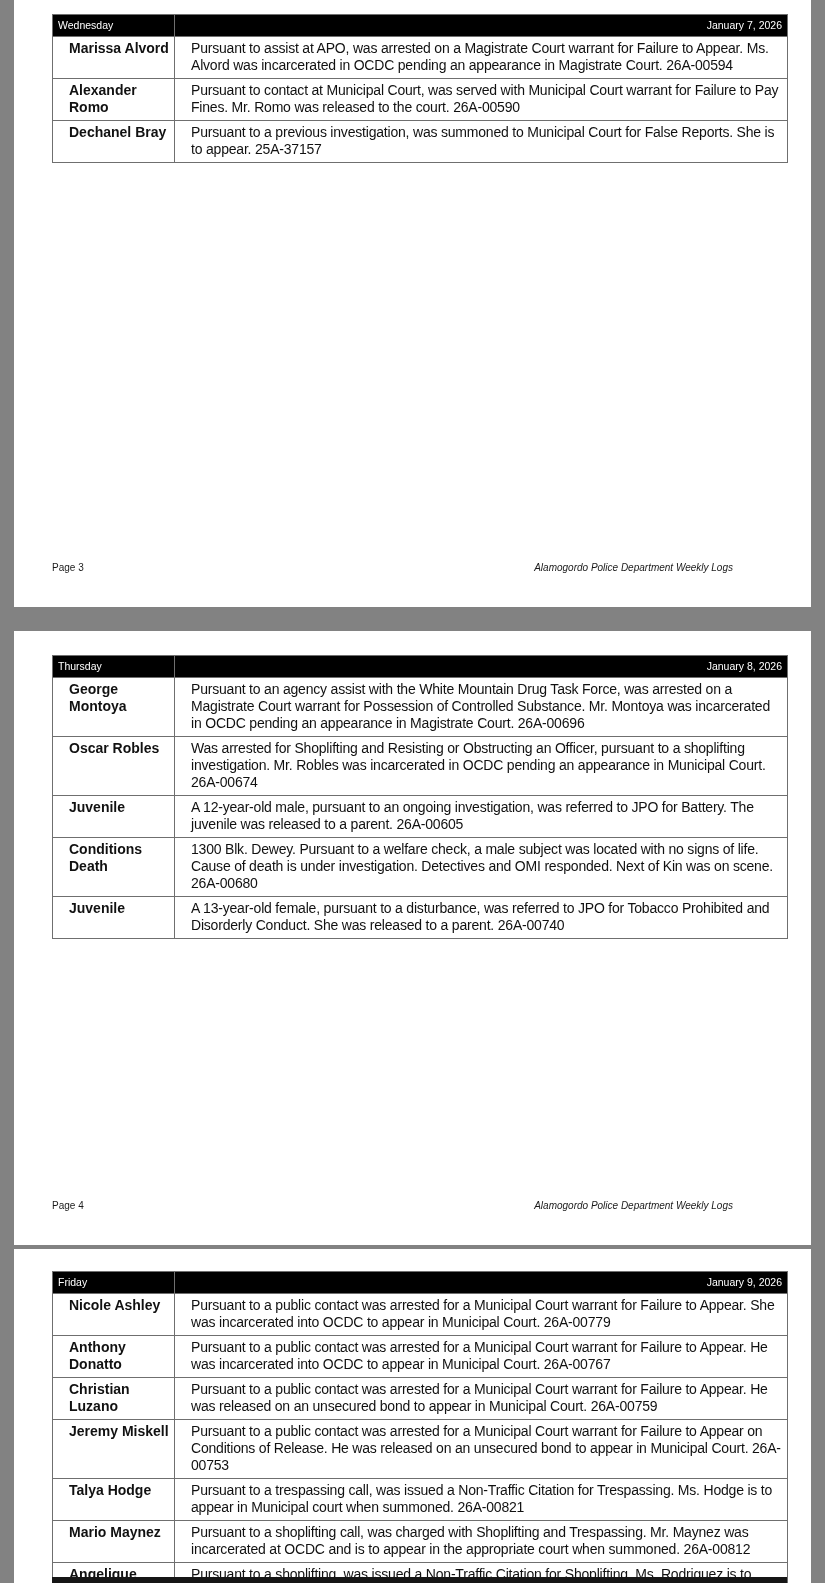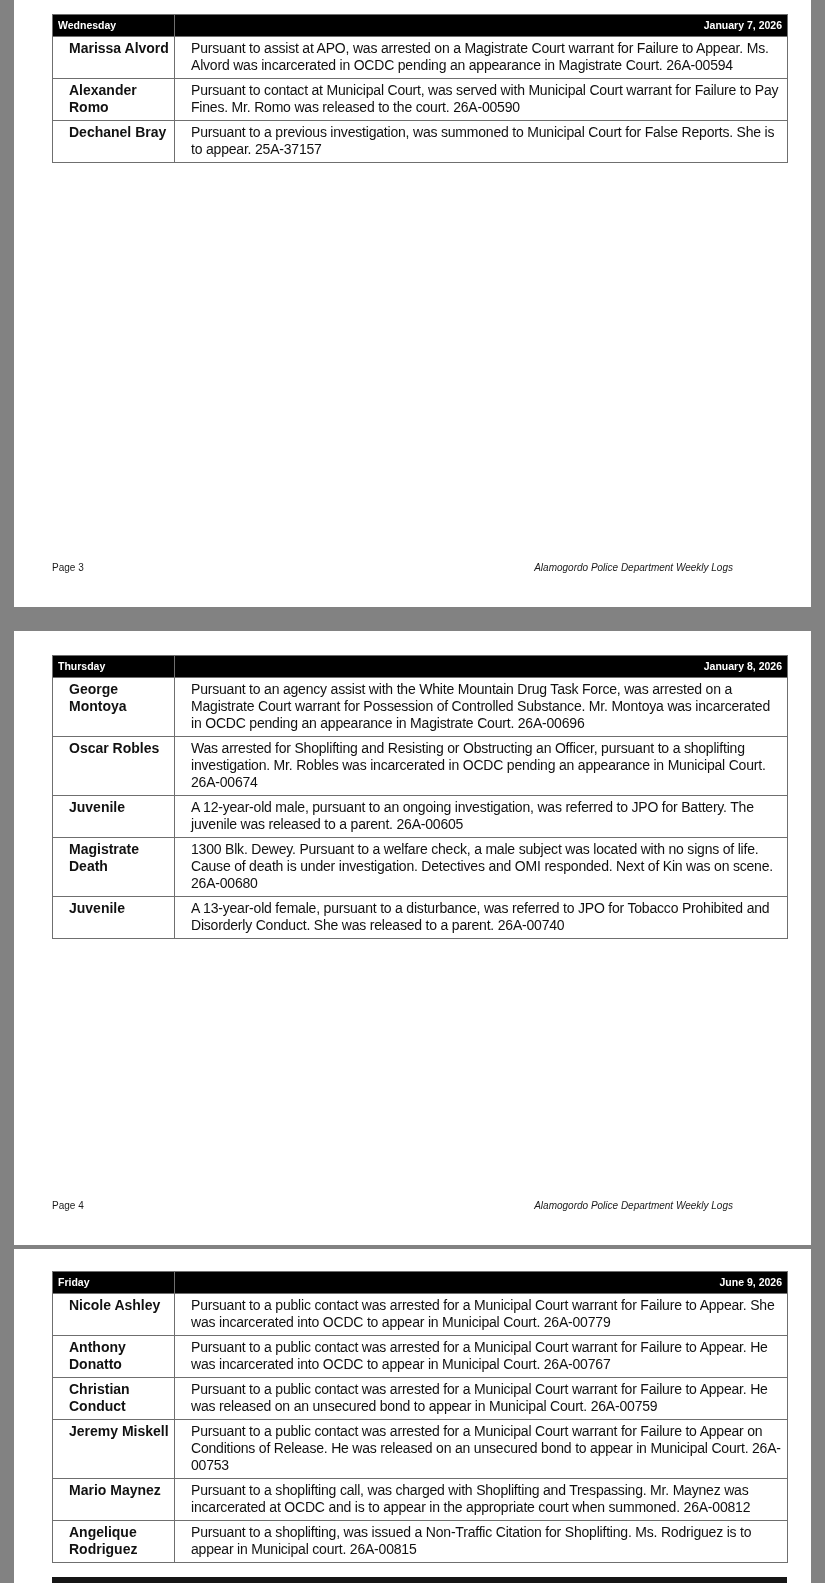--- a/index.html
+++ b/index.html
@@ -41,21 +41,21 @@
   .log-table col.c-desc { width: 613px; }
 
   .log-table th, .log-table td {
     border: 1px solid #6f6f6f;
     vertical-align: top;
   }
   .log-table thead th {
     background: #000000;
     color: #ffffff;
     font-size: 10.5px;
-    font-weight: bold;
+    font-weight: normal;
     padding: 4px 5px;
     line-height: 13px;
   }
   th.day-cell  { text-align: left; }
   th.date-cell { text-align: right; }
 
   .log-table td {
     font-size: 14px;
     line-height: 17px;
     padding: 3px 5px 4px 16px;
@@ -144,21 +144,21 @@
         </tr>
         <tr>
           <td class="name-cell">Oscar Robles</td>
           <td class="desc-cell">Was arrested for Shoplifting and Resisting or Obstructing an Officer, pursuant to a shoplifting investigation. Mr. Robles was incarcerated in OCDC pending an appearance in Municipal Court. 26A-00674</td>
         </tr>
         <tr>
           <td class="name-cell">Juvenile</td>
           <td class="desc-cell">A 12-year-old male, pursuant to an ongoing investigation, was referred to JPO for Battery. The juvenile was released to a parent. 26A-00605</td>
         </tr>
         <tr>
-          <td class="name-cell">Magistrate Death</td>
+          <td class="name-cell">Conditions Death</td>
           <td class="desc-cell">1300 Blk. Dewey. Pursuant to a welfare check, a male subject was located with no signs of life. Cause of death is under investigation. Detectives and OMI responded. Next of Kin was on scene. 26A-00680</td>
         </tr>
         <tr>
           <td class="name-cell">Juvenile</td>
           <td class="desc-cell">A 13-year-old female, pursuant to a disturbance, was referred to JPO for Tobacco Prohibited and Disorderly Conduct. She was released to a parent. 26A-00740</td>
         </tr>
       </tbody>
     </table>
     <div class="page-footer">
       <span>Page 4</span>
@@ -168,39 +168,43 @@
 
   <div class="page" id="page-3">
     <table class="log-table">
       <colgroup>
           <col class="c-name">
           <col class="c-desc">
         </colgroup>
       <thead>
         <tr>
           <th class="day-cell">Friday</th>
-          <th class="date-cell">June 9, 2026</th>
+          <th class="date-cell">January 9, 2026</th>
         </tr>
       </thead>
       <tbody>
         <tr>
           <td class="name-cell">Nicole Ashley</td>
           <td class="desc-cell">Pursuant to a public contact was arrested for a Municipal Court warrant for Failure to Appear.  She was incarcerated into OCDC to appear in Municipal Court.  26A-00779</td>
         </tr>
         <tr>
           <td class="name-cell">Anthony Donatto</td>
           <td class="desc-cell">Pursuant to a public contact was arrested for a Municipal Court warrant for Failure to Appear.  He was incarcerated into OCDC to appear in Municipal Court.  26A-00767</td>
         </tr>
         <tr>
-          <td class="name-cell">Christian Conduct</td>
+          <td class="name-cell">Christian Luzano</td>
           <td class="desc-cell">Pursuant to a public contact was arrested for a Municipal Court warrant for Failure to Appear.  He was released on an unsecured bond to appear in Municipal Court.  26A-00759</td>
         </tr>
         <tr>
           <td class="name-cell">Jeremy Miskell</td>
           <td class="desc-cell">Pursuant to a public contact was arrested for a Municipal Court warrant for Failure to Appear on Conditions of Release. He was released on an unsecured bond to appear in Municipal Court.  26A-00753</td>
+        </tr>
+        <tr>
+          <td class="name-cell">Talya Hodge</td>
+          <td class="desc-cell">Pursuant to a trespassing call, was issued a Non-Traffic Citation for Trespassing. Ms. Hodge is to appear in Municipal court when summoned. 26A-00821</td>
         </tr>
         <tr>
           <td class="name-cell">Mario Maynez</td>
           <td class="desc-cell">Pursuant to a shoplifting call, was charged with Shoplifting and Trespassing. Mr. Maynez was incarcerated at OCDC and is to appear in the appropriate court when summoned. 26A-00812</td>
         </tr>
         <tr>
           <td class="name-cell">Angelique Rodriguez</td>
           <td class="desc-cell">Pursuant to a shoplifting, was issued a Non-Traffic Citation for Shoplifting. Ms. Rodriguez is to appear in Municipal court. 26A-00815</td>
         </tr>
       </tbody>

